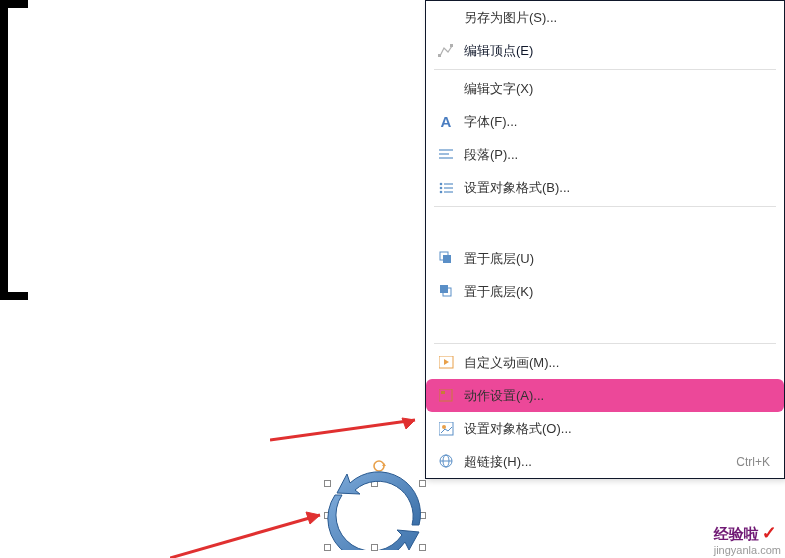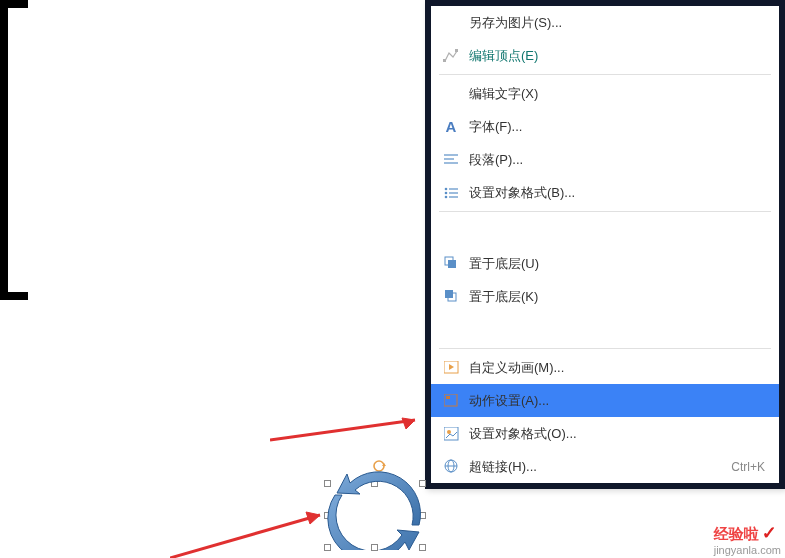--- a/index.html
+++ b/index.html
@@ -42,37 +42,38 @@
       width: 28px;
       height: 8px;
       background: #000;
     }
     .context-menu {
       position: absolute;
       left: 425px;
       top: 0;
       width: 360px;
       background: #ffffff;
-      border: 6px solid #0f172a;
+      border: 1px solid #0f172a;
       box-shadow: 2px 2px 6px rgba(0,0,0,0.15);
     }
     .menu-item {
       display: flex;
       align-items: center;
       height: 33px;
       padding: 0 14px 0 8px;
       color: #333;
       cursor: pointer;
     }
     .menu-item.disabled {
-      color: #0f766e;
+      color: #0f172a;
       cursor: default;
     }
     .menu-item.highlighted {
-      background: #3b82f6;
+      background: #ec4899;
+      border-radius: 6px;
     }
     .menu-icon {
       width: 24px;
       height: 20px;
       display: flex;
       align-items: center;
       justify-content: center;
       margin-right: 6px;
       color: #5a8fc7;
     }
@@ -122,21 +123,21 @@
     .watermark {
       position: absolute;
       right: 4px;
       bottom: 2px;
       font-size: 11px;
       color: #888;
     }
     .watermark .brand {
       font-size: 15px;
       font-weight: bold;
-      color: #ef4444;
+      color: #701a75;
     }
     .watermark .check {
       color: #d22;
       font-size: 18px;
       font-weight: bold;
     }
     .watermark .site {
       color: #999;
       font-size: 11px;
     }

